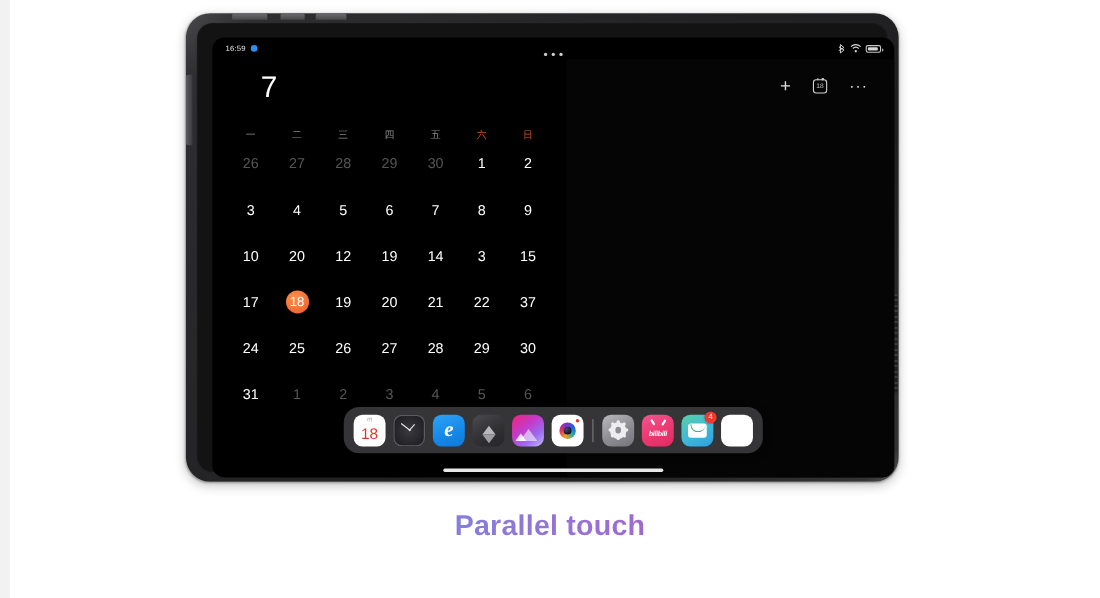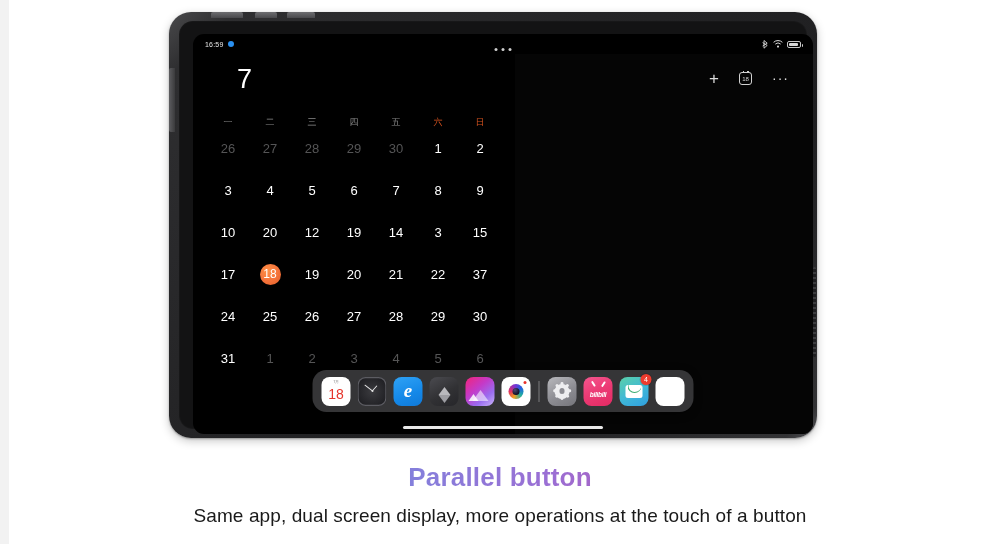--- a/index.html
+++ b/index.html
@@ -866,15 +866,14 @@
         </div>
 
         <div id="home-indicator"></div>
 
       </div>
     </div>
   </div>
 </div>
 
 <div id="caption">
-  <div id="caption-title">Parallel button</div>
-  <div id="caption-sub">Same app, dual screen display, more operations at the touch of a button</div>
+  <div id="caption-title">Parallel touch</div>
 </div>
 
 </body></html>

